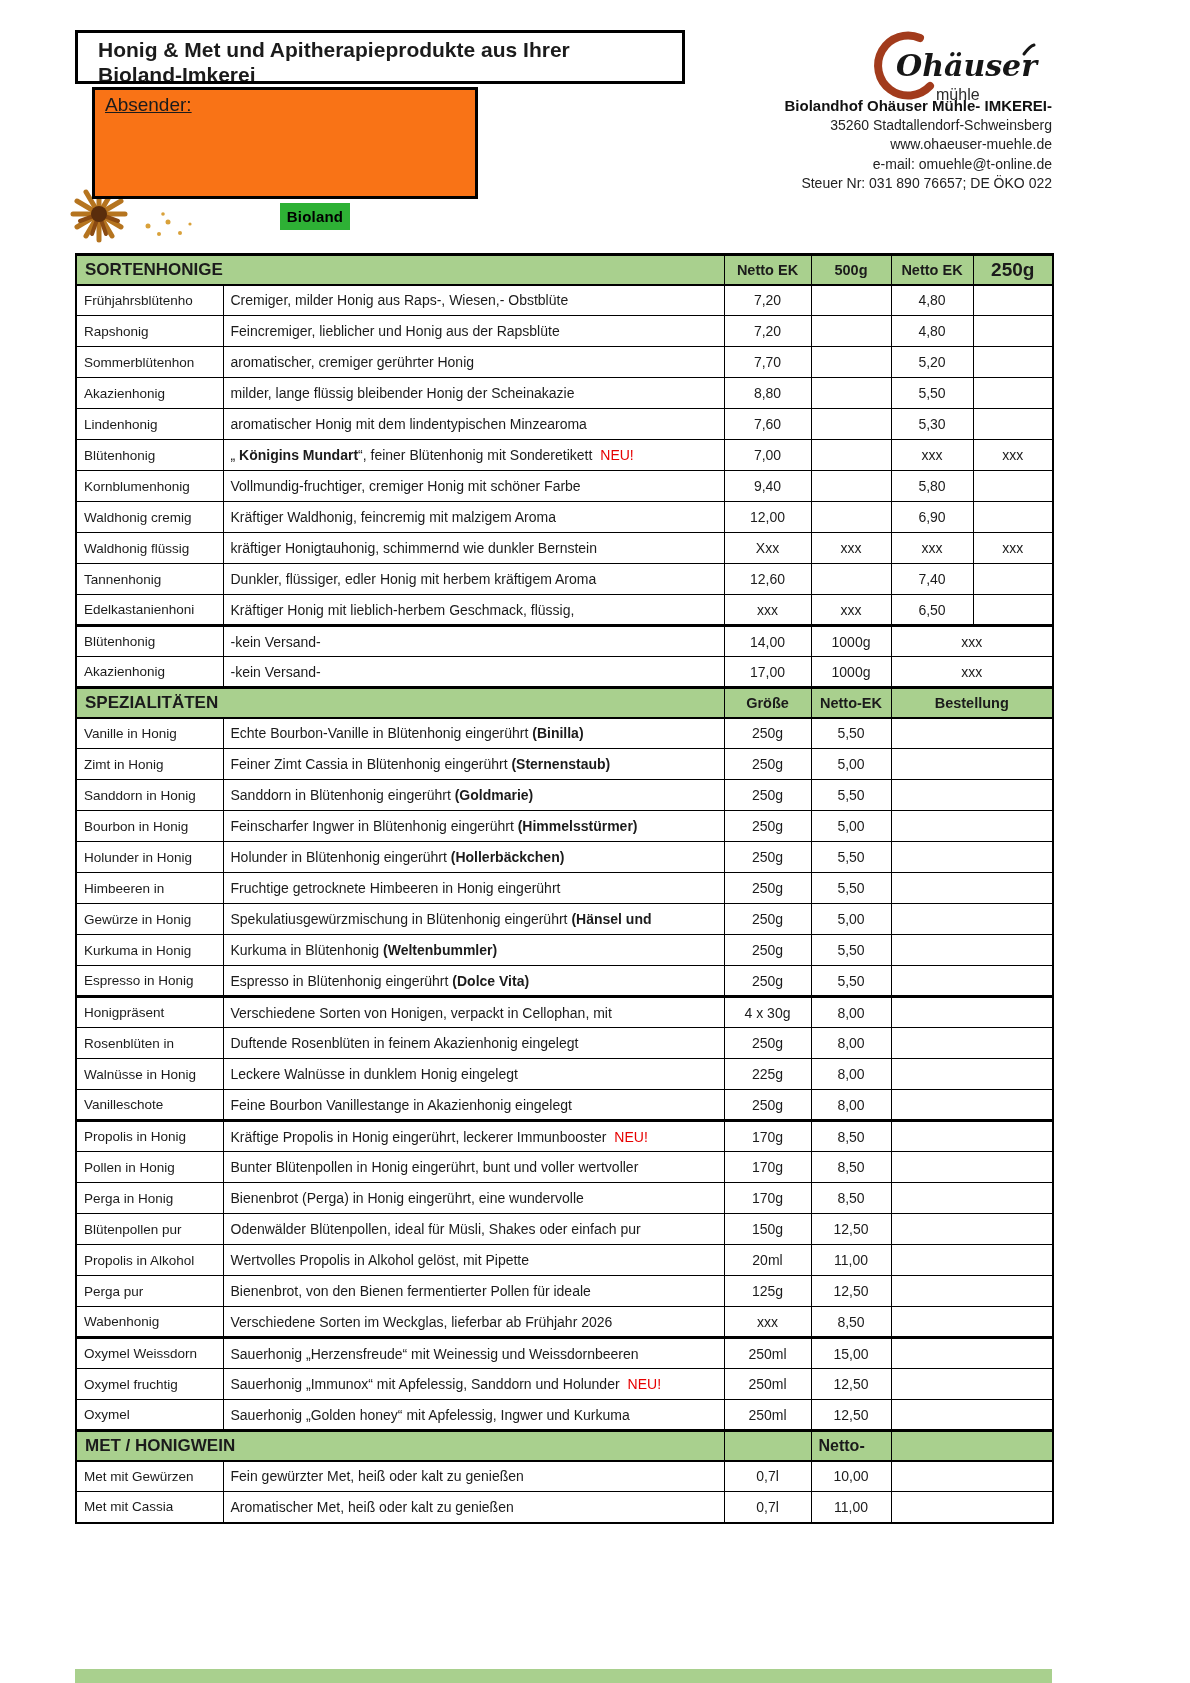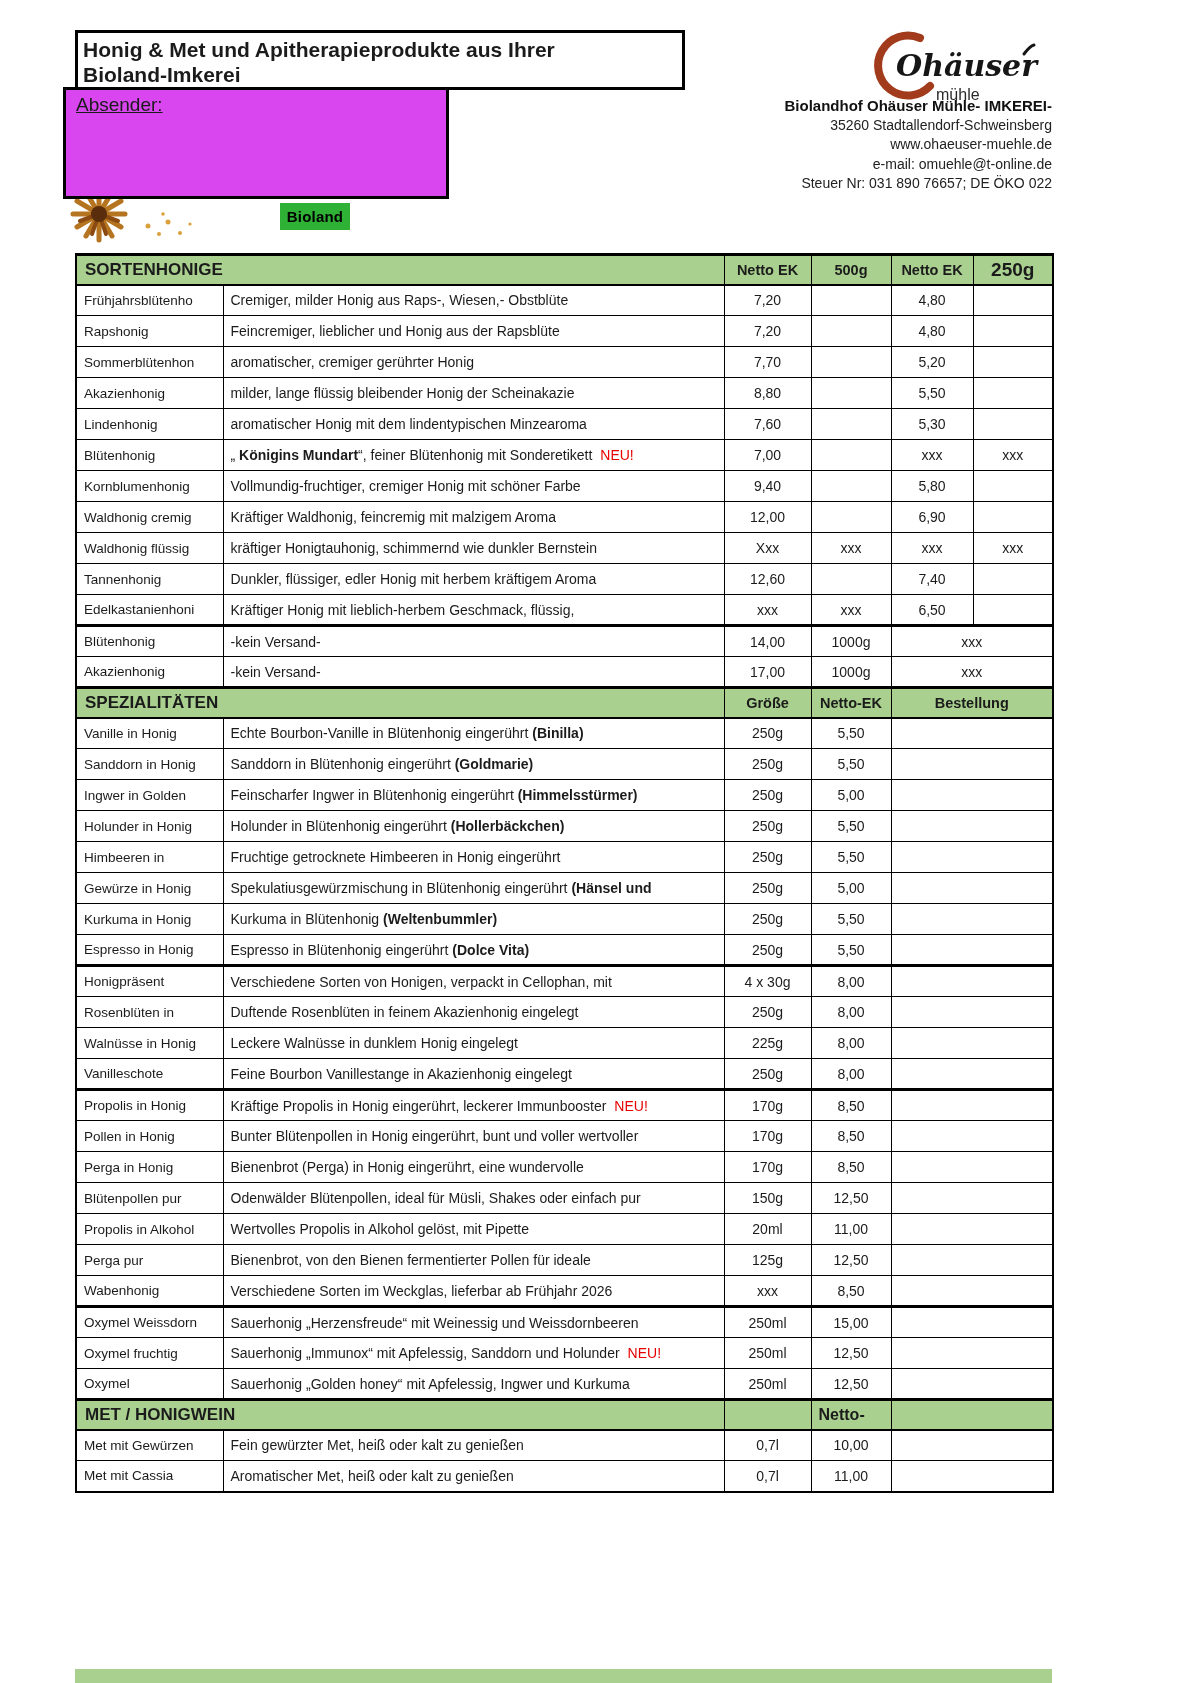--- a/index.html
+++ b/index.html
@@ -1,23 +1,23 @@
 <!DOCTYPE html>
 <html><head>
 <meta charset="utf-8">
 <style>
   html,body{margin:0;padding:0;background:#888;}
   .page{position:relative;width:1190px;height:1683px;background:#fff;margin:0 auto;
         font-family:"Liberation Sans",sans-serif;color:#1b1b1b;overflow:hidden;}
   
-  .title-box{position:absolute;left:75px;top:30px;width:610px;height:60px;
-             border:3px solid #000;overflow:hidden;padding:4px 5px;box-sizing:border-box;
+  .title-box{position:absolute;left:75px;top:30px;width:610px;height:54px;
+             border:3px solid #000;overflow:hidden;padding:4px 20px;box-sizing:border-box;
              font-size:21px;font-weight:bold;line-height:25px;background:#fff;z-index:2;}
-  .absender-box{position:absolute;left:63px;top:87px;width:386px;height:112px;
-                border:3px solid #000;background:#d946ef;box-sizing:border-box;z-index:3;
+  .absender-box{position:absolute;left:92px;top:87px;width:386px;height:112px;
+                border:3px solid #000;background:#f97316;box-sizing:border-box;z-index:3;
                 padding:4px 10px;}
   .absender-box .lbl{font-size:19px;text-decoration:underline;}
   .flower{position:absolute;left:56px;top:186px;z-index:1;}
   .bioland-tag{position:absolute;left:280px;top:203px;width:70px;height:27px;background:#2eb135;
                color:#000000;font-weight:bold;font-size:15px;display:flex;align-items:center;
                justify-content:center;z-index:2;letter-spacing:.2px;}
   .logo{position:absolute;left:858px;top:24px;width:190px;height:94px;}
   .contact{position:absolute;right:138px;top:96px;width:430px;height:110px;overflow:hidden;
            text-align:right;font-size:14px;line-height:19.6px;color:#222;}
   .contact .b1{font-weight:bold;font-size:15px;color:#111;}
@@ -252,31 +252,38 @@
       </tr>
 
         <tr>
           <td class="cn">Vanille in Honig</td>
           <td class="cd"><span>Echte Bourbon-Vanille in Blütenhonig eingerührt </span><span class="bd">(Binilla)</span><span></span><span class="neu"></span></td>
           <td class="cc">250g</td>
           <td class="cc">5,50</td>
           <td class="cc" colspan="2"></td>
         </tr>
 
+        <tr>
+          <td class="cn">Zimt in Honig</td>
+          <td class="cd"><span>Feiner Zimt Cassia in Blütenhonig eingerührt </span><span class="bd">(Sternenstaub)</span><span></span><span class="neu"></span></td>
+          <td class="cc">250g</td>
+          <td class="cc">5,00</td>
+          <td class="cc" colspan="2"></td>
+        </tr>
 
         <tr>
           <td class="cn">Sanddorn in Honig</td>
           <td class="cd"><span>Sanddorn in Blütenhonig eingerührt </span><span class="bd">(Goldmarie)</span><span></span><span class="neu"></span></td>
           <td class="cc">250g</td>
           <td class="cc">5,50</td>
           <td class="cc" colspan="2"></td>
         </tr>
 
         <tr>
-          <td class="cn">Ingwer in Golden</td>
+          <td class="cn">Bourbon in Honig</td>
           <td class="cd"><span>Feinscharfer Ingwer in Blütenhonig eingerührt </span><span class="bd">(Himmelsstürmer)</span><span></span><span class="neu"></span></td>
           <td class="cc">250g</td>
           <td class="cc">5,00</td>
           <td class="cc" colspan="2"></td>
         </tr>
 
         <tr>
           <td class="cn">Holunder in Honig</td>
           <td class="cd"><span>Holunder in Blütenhonig eingerührt </span><span class="bd">(Hollerbäckchen)</span><span></span><span class="neu"></span></td>
           <td class="cc">250g</td>

